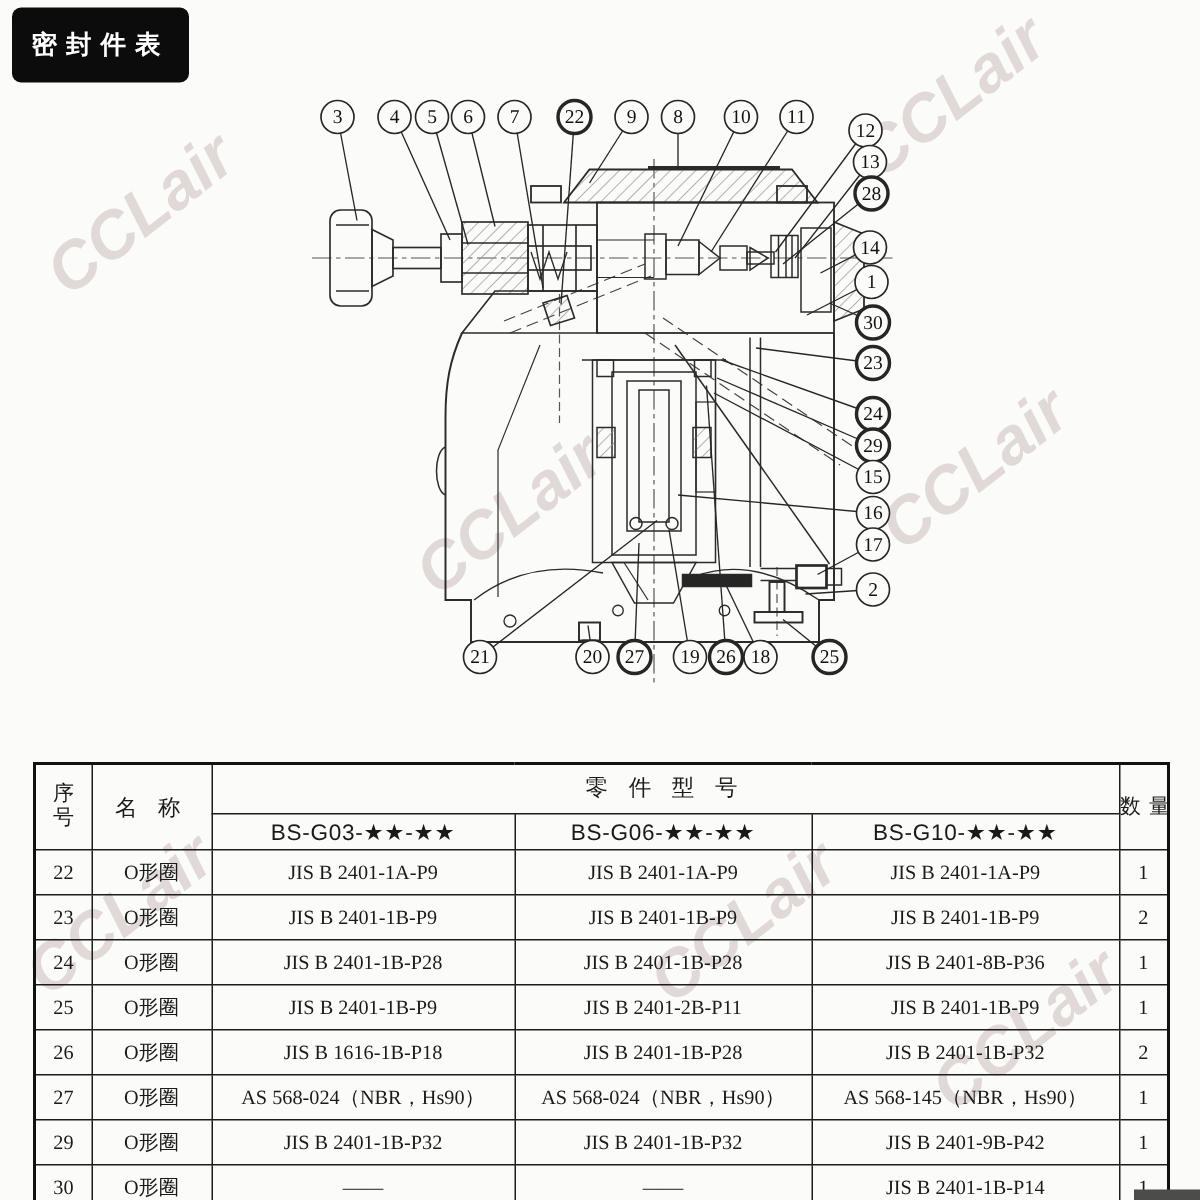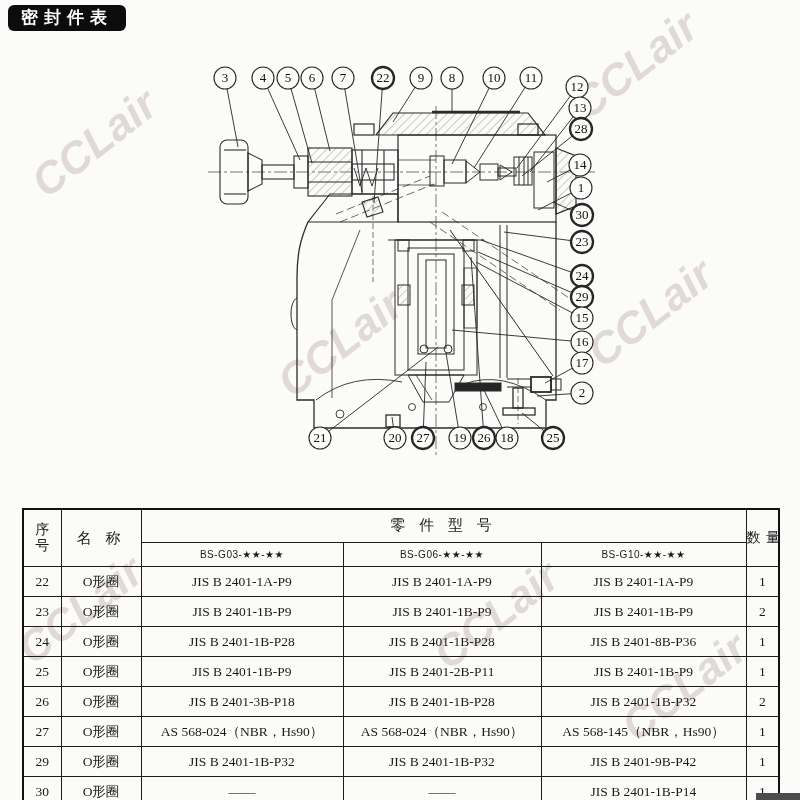--- a/index.html
+++ b/index.html
@@ -4,21 +4,21 @@
 <style>
   html,body{margin:0;padding:0;}
   body{
     width:800px;height:800px;position:relative;overflow:hidden;
     background:#fbfbf9;
     font-family:"Liberation Serif", serif;
     color:#1a1a1a;
   }
   .title-badge{
     position:absolute;left:8px;top:5px;height:26px;line-height:26px;
-    background:#0c0c0c;color:#fff;padding:0 13px;border-radius:6px;
+    background:#0c0c0c;color:#fff;padding:12px 13px;border-radius:6px;
     font-family:"Liberation Sans", sans-serif;font-weight:bold;
     font-size:17px;letter-spacing:6px;
   }
   .watermark{
     position:absolute;color:#c6b9b6;opacity:.5;white-space:nowrap;
     font:italic bold 44px "Liberation Sans", sans-serif;
     transform:rotate(-38deg);pointer-events:none;z-index:1;
   }
   svg.diagram{position:absolute;left:0;top:0;z-index:2;}
   svg.diagram text{font-family:"Liberation Serif", serif;font-size:13px;fill:#111;}
@@ -29,21 +29,21 @@
   }
   .seal-table th,.seal-table td{
     border:1.4px solid #1c1c1c;text-align:center;vertical-align:middle;
     padding:0;font-weight:normal;overflow:hidden;white-space:nowrap;
   }
   .seal-table{border:2.2px solid #111;}
   .hdr-cn{font-size:15px;letter-spacing:5px;height:30px;}
   .hdr-seq .stack{width:1.15em;margin:12px auto;line-height:1.15;word-break:break-all;
     font-size:14px;letter-spacing:0;white-space:normal;}
   .hdr-qty{font-size:14px;letter-spacing:1px;}
-  .hdr-model{font-family:"Liberation Sans", sans-serif;font-size:10px;height:22px;letter-spacing:.5px;}
+  .hdr-model{font-family:"Liberation Sans", sans-serif;font-size:15px;height:22px;letter-spacing:.5px;}
   .seal-table tbody td{height:29px;}
   .corner-mark{position:absolute;right:0;bottom:0;width:44px;height:7px;background:#4c4c4c;z-index:3;}
 </style>
 </head>
 <body>
 
 <div class="title-badge">密封件表</div>
 
 <span class="watermark" style="left:22px;top:118px">CCLair</span>
 <span class="watermark" style="left:563px;top:40px">CCLair</span>
@@ -371,21 +371,21 @@
         <td>25</td>
         <td>O形圈</td>
         <td>JIS B 2401-1B-P9</td>
         <td>JIS B 2401-2B-P11</td>
         <td>JIS B 2401-1B-P9</td>
         <td>1</td>
       </tr>
       <tr>
         <td>26</td>
         <td>O形圈</td>
-        <td>JIS B 2401-3B-P18</td>
+        <td>JIS B 1616-1B-P18</td>
         <td>JIS B 2401-1B-P28</td>
         <td>JIS B 2401-1B-P32</td>
         <td>2</td>
       </tr>
       <tr>
         <td>27</td>
         <td>O形圈</td>
         <td>AS 568-024（NBR，Hs90）</td>
         <td>AS 568-024（NBR，Hs90）</td>
         <td>AS 568-145（NBR，Hs90）</td>

